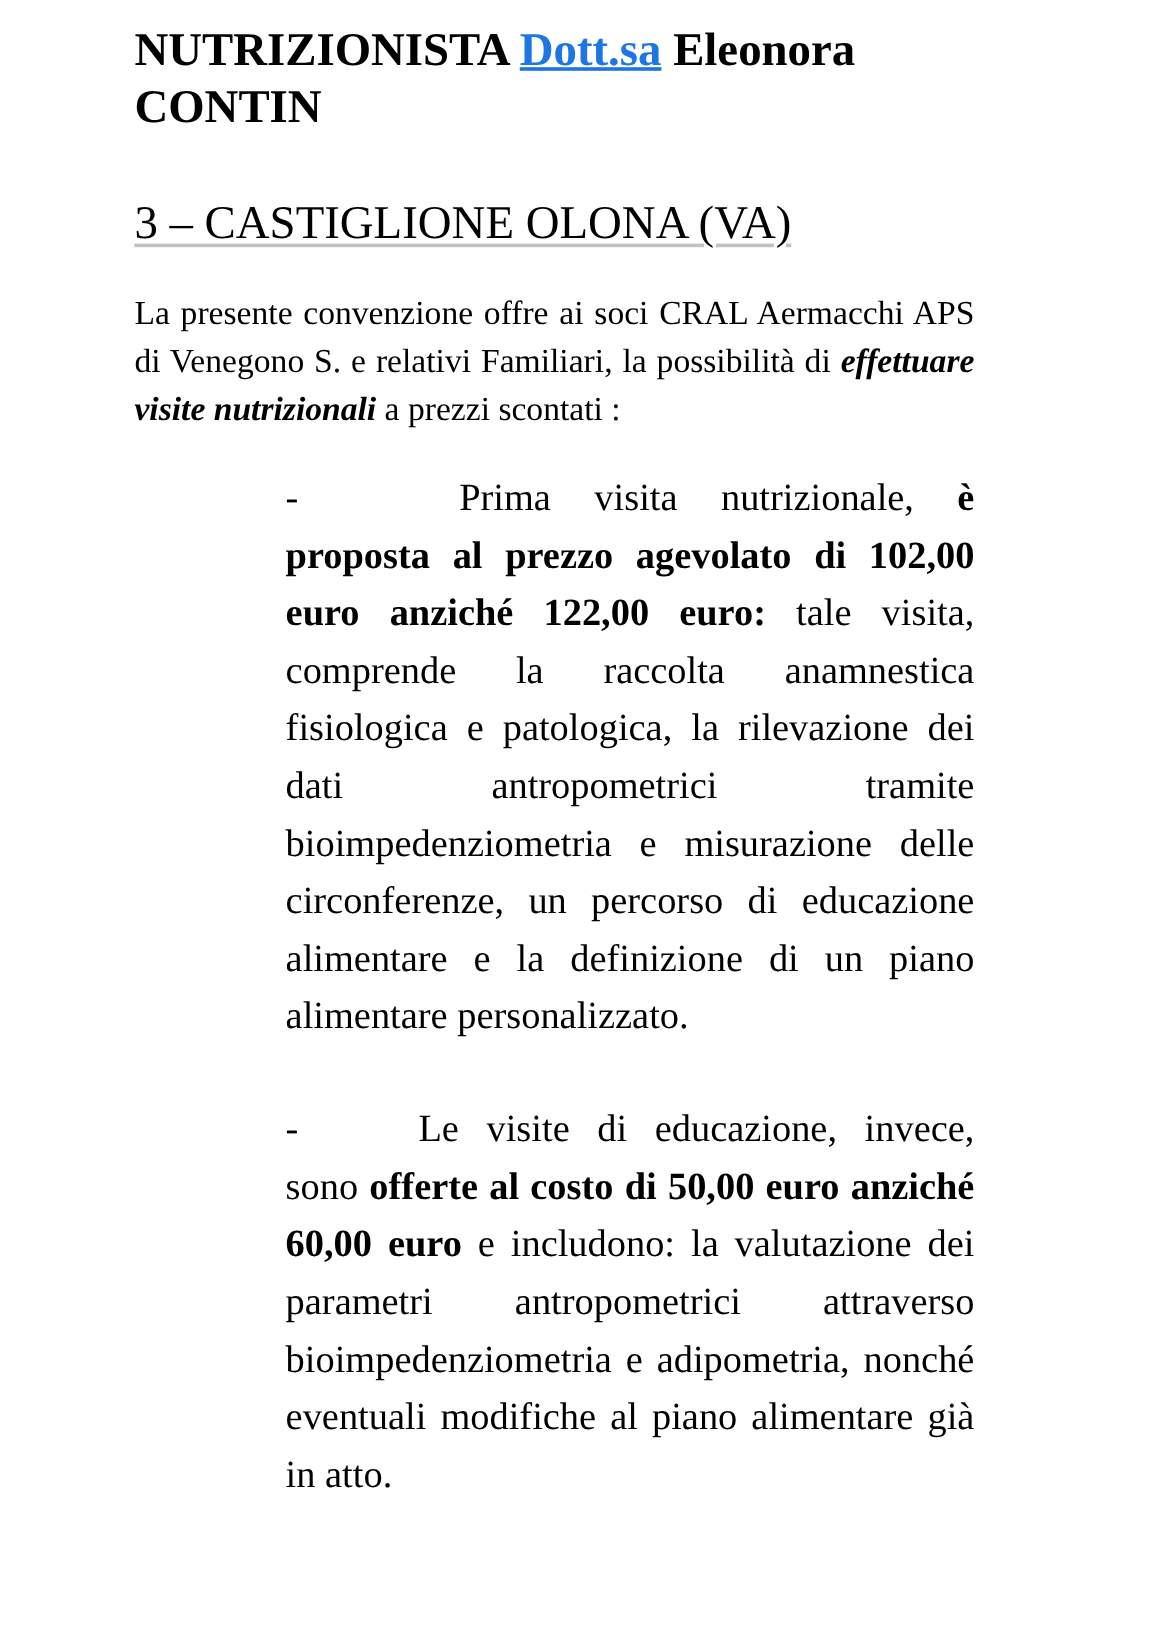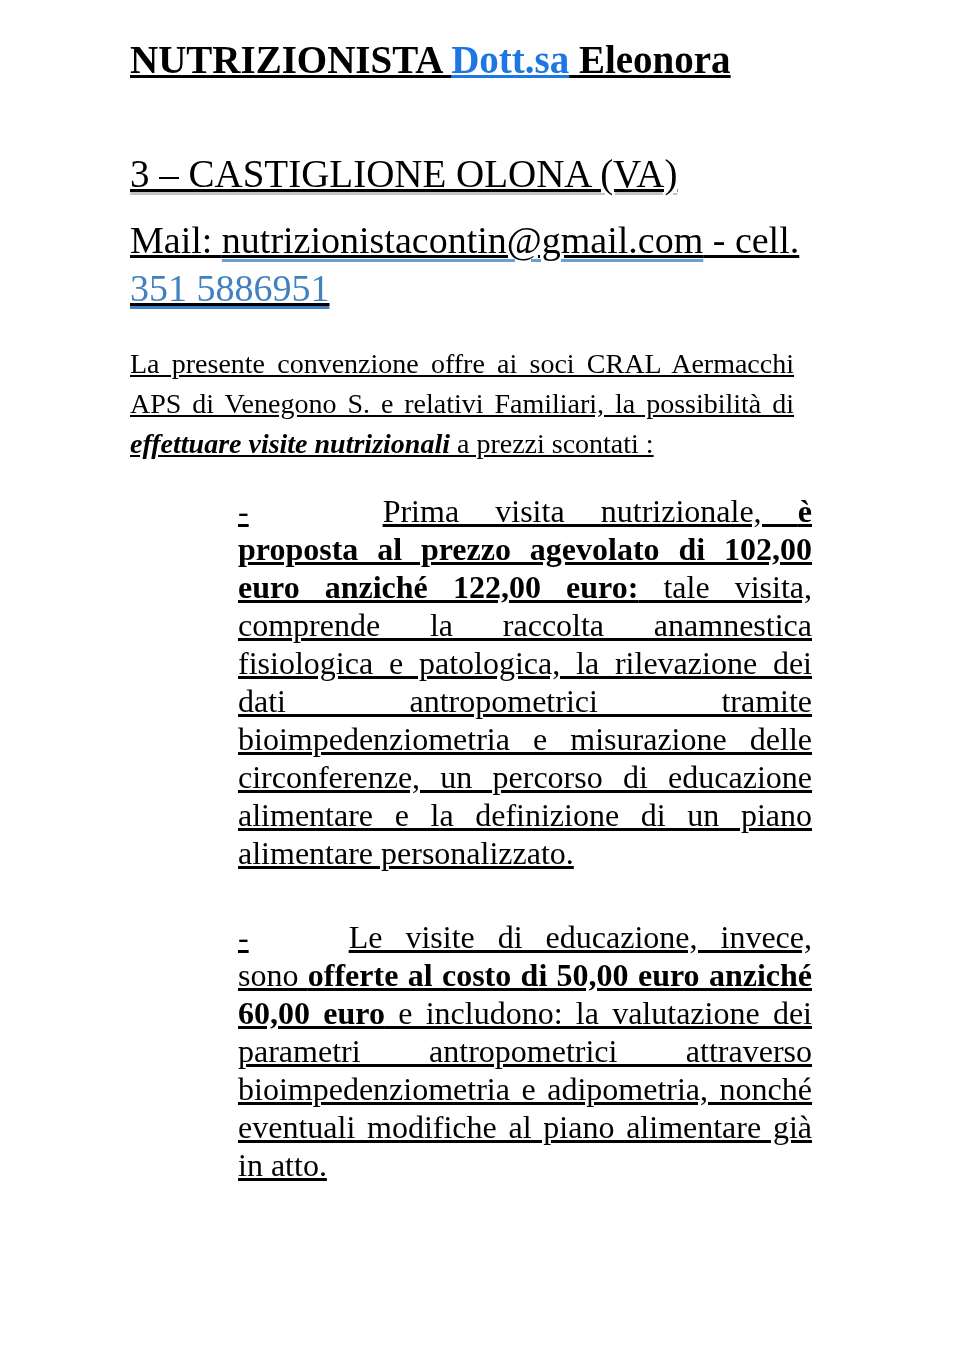--- a/index.html
+++ b/index.html
@@ -11,21 +11,21 @@
     position: relative;
     width: 960px;
     height: 1360px;
     background: #ffffff;
     color: #000000;
     font-family: "Liberation Serif", "DejaVu Serif", serif;
     box-sizing: border-box;
     padding: 18px 148px 20px 112px;
     overflow: hidden;
   }
-  p { margin: 18px; text-decoration: underline; }
+  p { margin: 0; }
 
   
   .heading {
     font-size: 39px;
     line-height: 48px;
     font-weight: bold;
   }
   .nowrap { white-space: nowrap; }
   .link-title {
     color: #1d76e2;
@@ -75,51 +75,48 @@
   .intro .emph {
     font-weight: bold;
     font-style: italic;
   }
 
   
   .bullet {
     margin-left: 126px;
     width: 574px;
     font-size: 32px;
-    line-height: 38px;
+    line-height: 48px;
     text-align: justify;
   }
   .bullet-1 { margin-top: 28px; }
   .bullet-2 { margin-top: 46px; }
   .tab {
     display: inline-block;
     height: 1px;
   }
   .tab-1 { width: 134px; }
   .tab-2 { width: 100px; }
   .bold { font-weight: bold; }
 </style>
 </head>
 <body>
 
 <div class="page">
 
   <p class="heading">
     <span class="nowrap"><span>NUTRIZIONISTA </span><a class="link-title">Dott.sa</a><span> Eleonora</span></span><br>
+    <span>CONTIN</span>
   </p>
 
   <p class="heading">
     <br>
     <span class="address">3 – CASTIGLIONE OLONA (VA)</span>
   </p>
 
-  <p class="contact">
-    <span class="nowrap"><span>Mail: </span><a class="link-email">nutrizionistacontin@gmail.com</a><span> - cell.</span></span><br>
-    <a class="link-phone">351 5886951</a>
-  </p>
 
   <p class="intro">
     <span>La presente convenzione offre ai soci CRAL Aermacchi APS di Venegono S. e relativi Familiari, la possibilità di </span><span class="emph">effettuare visite nutrizionali</span><span> a prezzi scontati :</span>
   </p>
 
   <p class="bullet bullet-1">
     <span>-</span><span class="tab tab-1"></span><span>Prima visita nutrizionale, </span><span class="bold">è proposta al prezzo agevolato di 102,00 euro anziché  122,00 euro:</span><span> tale visita, comprende la raccolta anamnestica fisiologica e patologica, la rilevazione dei dati antropometrici tramite bioimpedenziometria e misurazione delle circonferenze, un percorso di educazione alimentare e la definizione di un piano alimentare personalizzato.</span>
   </p>
 
   <p class="bullet bullet-2">

